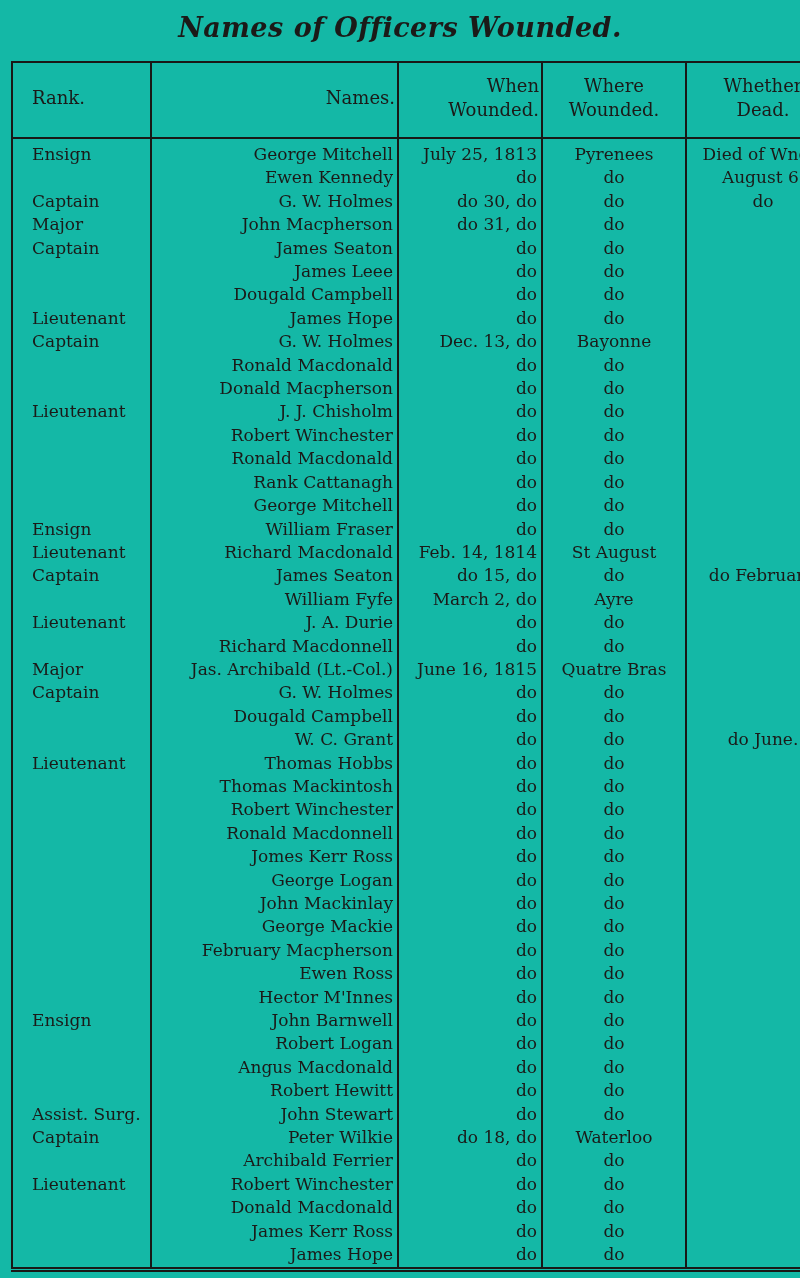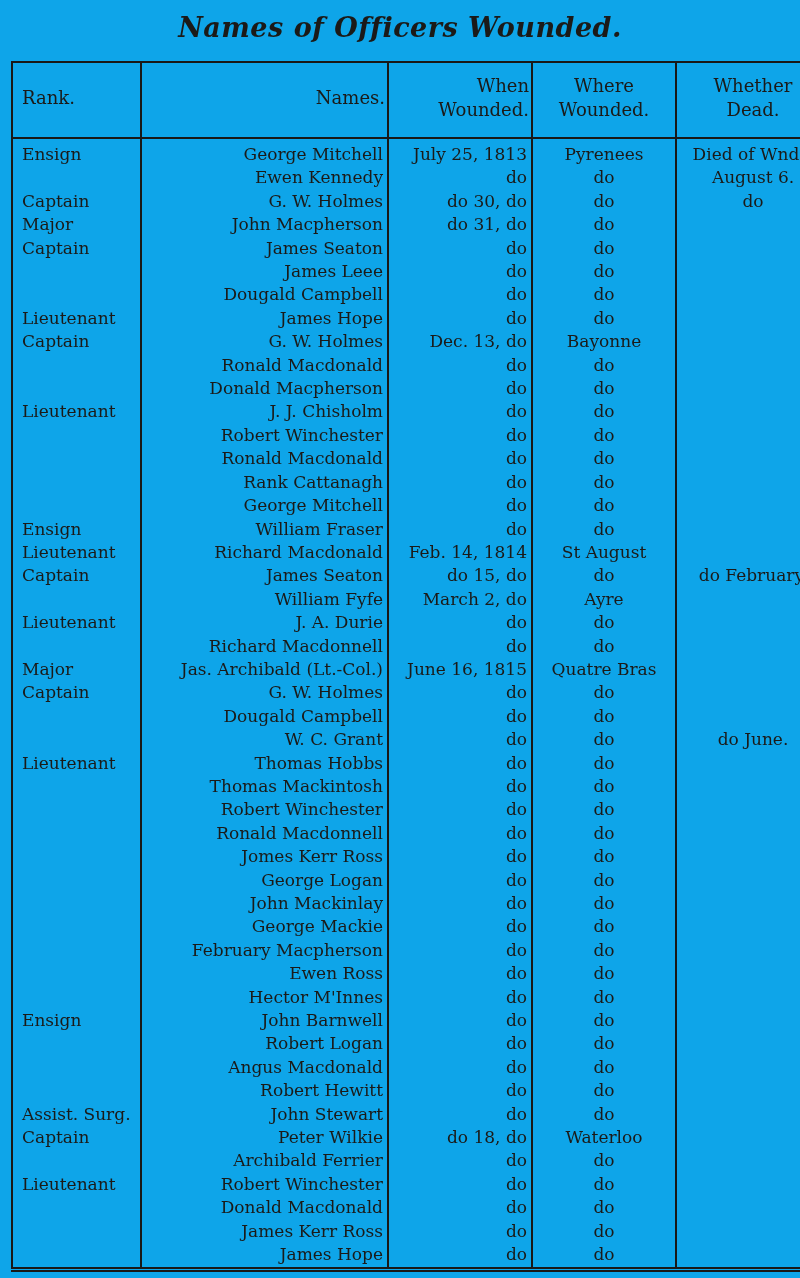--- a/index.html
+++ b/index.html
@@ -4,21 +4,21 @@
 <style>
   html, body {
     margin: 0;
     padding: 0;
     background: #f7f5f0;
     width: 800px;
   }
   .page {
     width: 800px;
     height: 1278px;
-    background: #0ea5e9;
+    background: #14b8a6;
     color: #1b1a18;
     font-family: "DejaVu Serif", "Liberation Serif", serif;
     box-sizing: border-box;
     overflow: hidden;
   }
   .title {
     text-align: center;
     font-style: italic;
     font-weight: bold;
     font-size: 27px;
@@ -45,21 +45,21 @@
     border-bottom: 2px solid #191816;
     font-weight: normal;
     font-size: 18px;
     white-space: pre-line;
     line-height: 24px;
     text-align: center;
     vertical-align: middle;
     height: 62px;
     padding: 4px 2px 8px 2px;
   }
-  .col-rank  { width: 116px; text-align: left; padding-left: 9px; }
+  .col-rank  { width: 116px; text-align: left; padding-left: 19px; }
   .col-name  { width: 236px; text-align: right; padding-left: 7px; }
   .col-when  { width: 138px; text-align: right; }
   .col-where { width: 138px; text-align: center; margin-top: 12px; }
   .col-dead  { width: 148px; text-align: center; }
   th.col-rank, td.col-rank,
   th.col-name, td.col-name,
   th.col-when, td.col-when,
   th.col-where, td.col-where {
     border-right: 2px solid #191816;
   }

